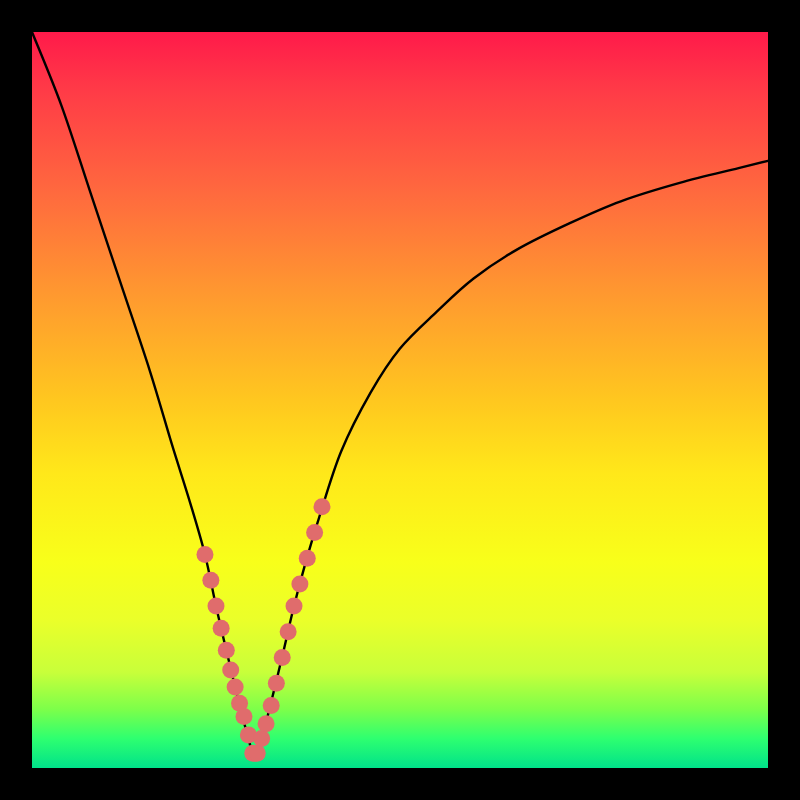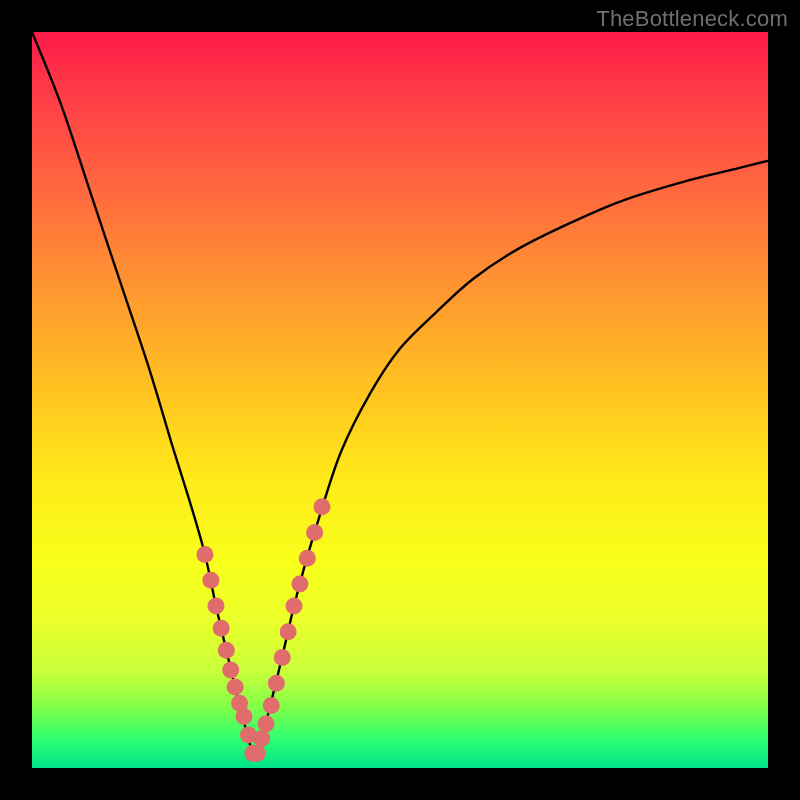--- a/index.html
+++ b/index.html
@@ -86,14 +86,13 @@
           <circle cx="250.24" cy="625.6" r="8.5" fill="#e06c6c" stroke="#c95a5a" stroke-width="0"></circle>
           <circle cx="256.128" cy="599.84" r="8.5" fill="#e06c6c" stroke="#c95a5a" stroke-width="0"></circle>
           <circle cx="262.016" cy="574.08" r="8.5" fill="#e06c6c" stroke="#c95a5a" stroke-width="0"></circle>
           <circle cx="267.904" cy="552" r="8.5" fill="#e06c6c" stroke="#c95a5a" stroke-width="0"></circle>
           <circle cx="275.264" cy="526.24" r="8.5" fill="#e06c6c" stroke="#c95a5a" stroke-width="0"></circle>
           <circle cx="282.624" cy="500.48" r="8.5" fill="#e06c6c" stroke="#c95a5a" stroke-width="0"></circle>
           <circle cx="289.984" cy="474.72" r="8.5" fill="#e06c6c" stroke="#c95a5a" stroke-width="0"></circle>
         </g>
     </svg>
   </div>
-  <div class="watermark">TheBottleneck.com</div>
 </div>
 
 </body></html>

